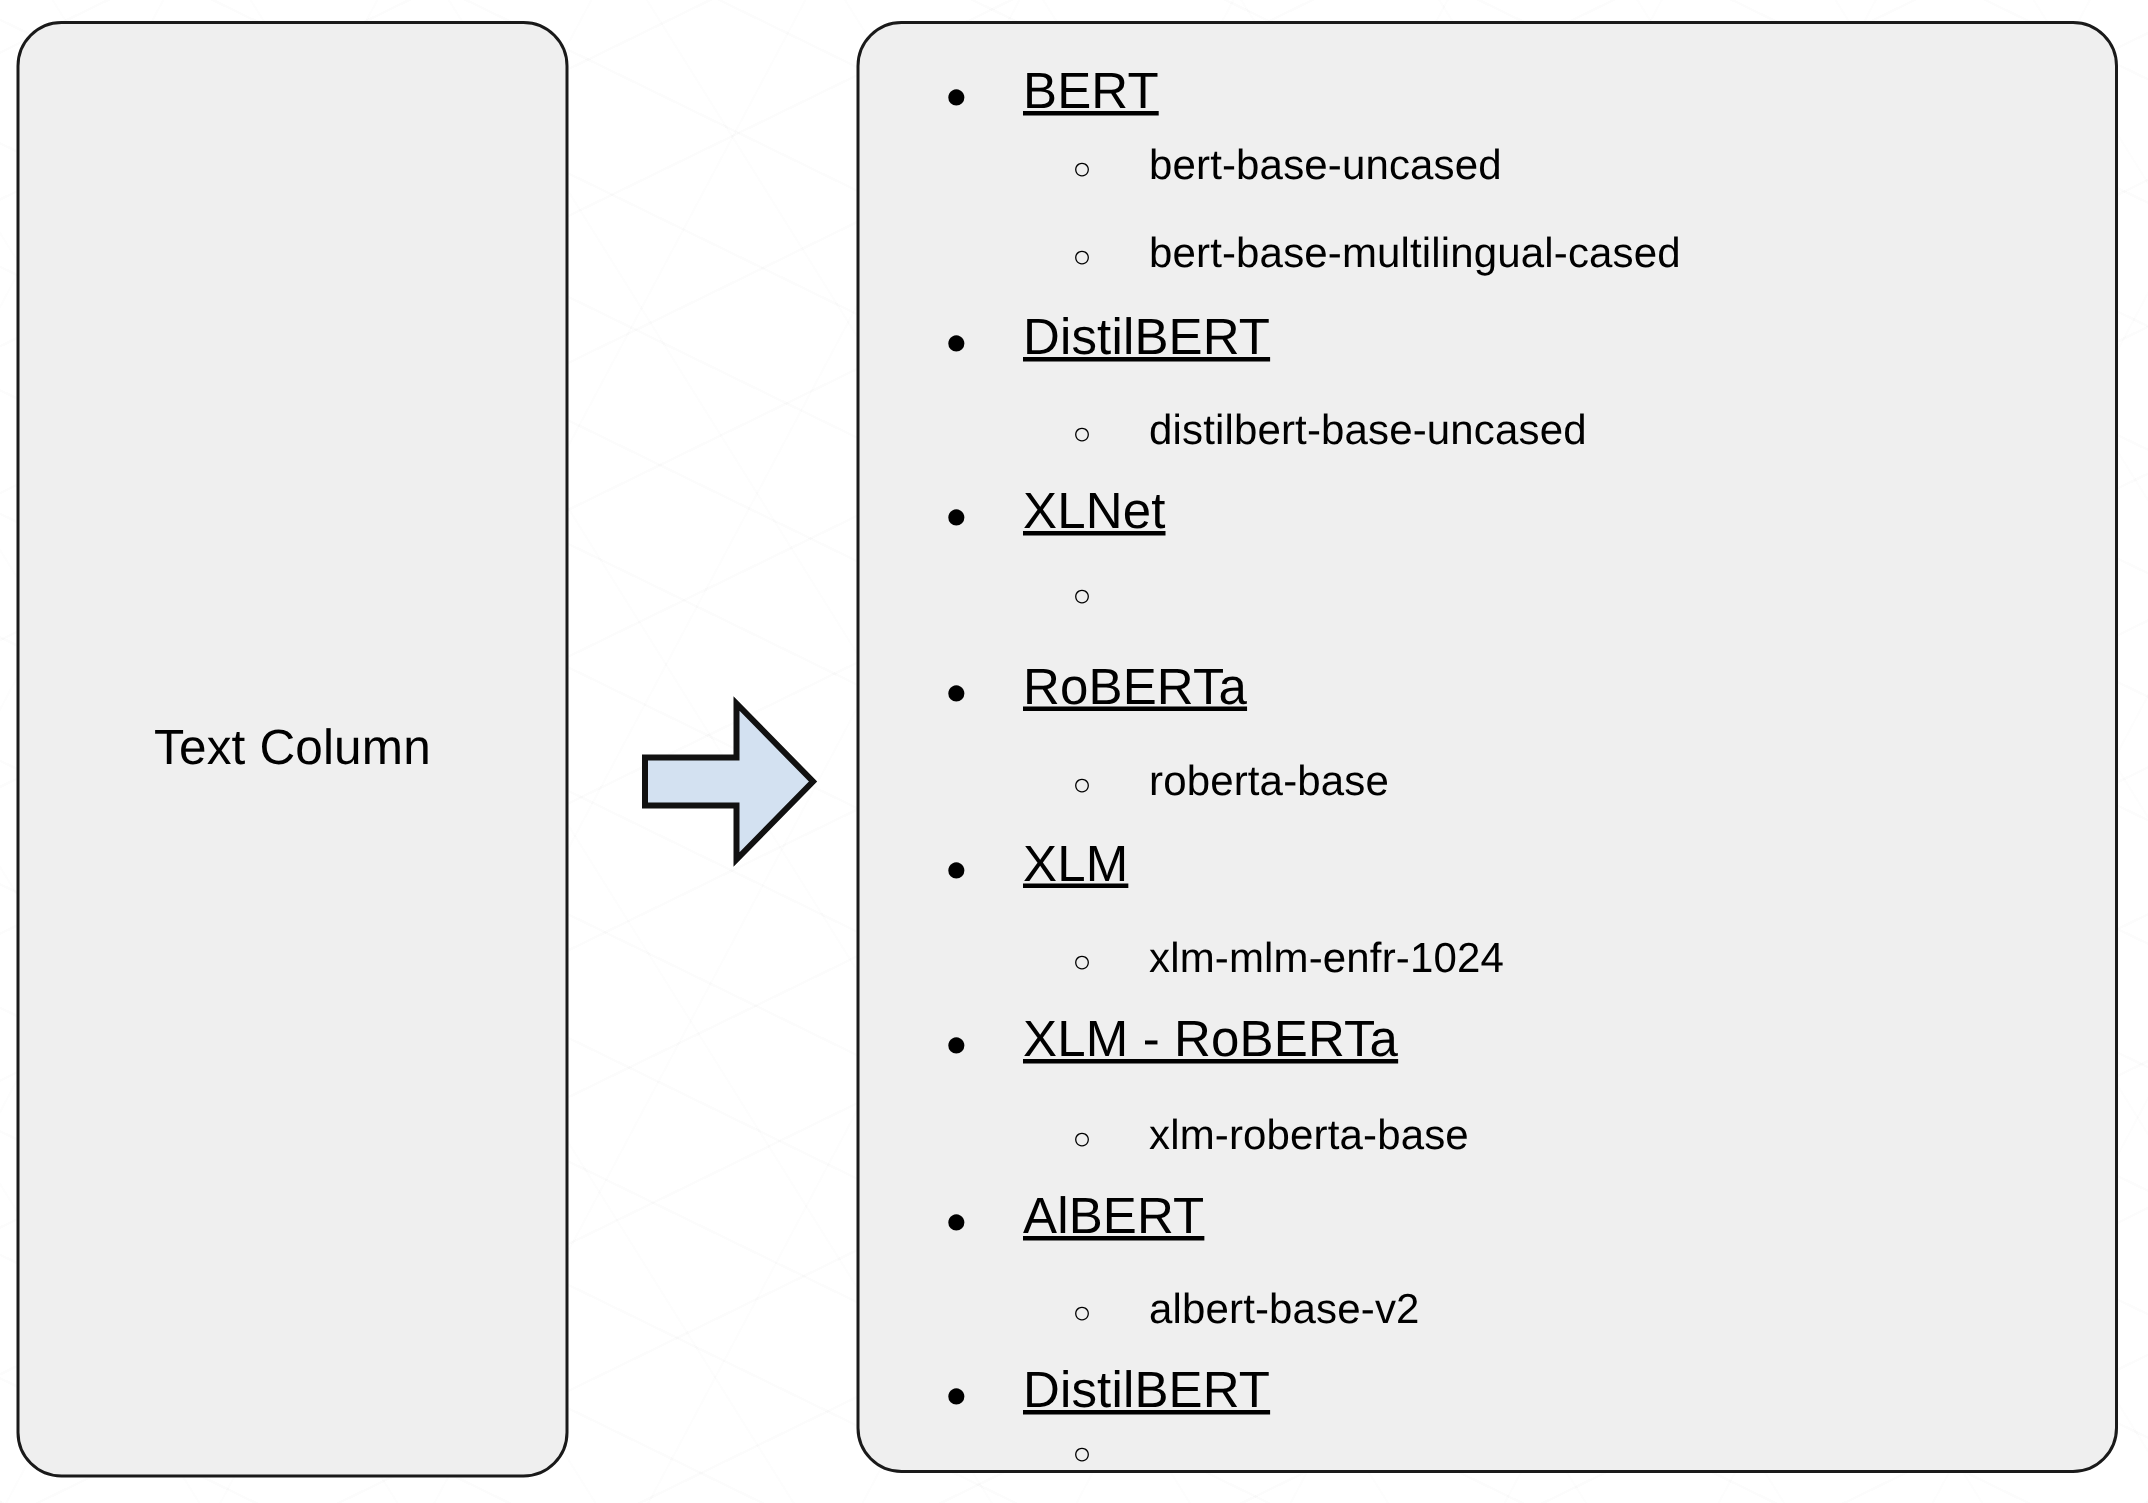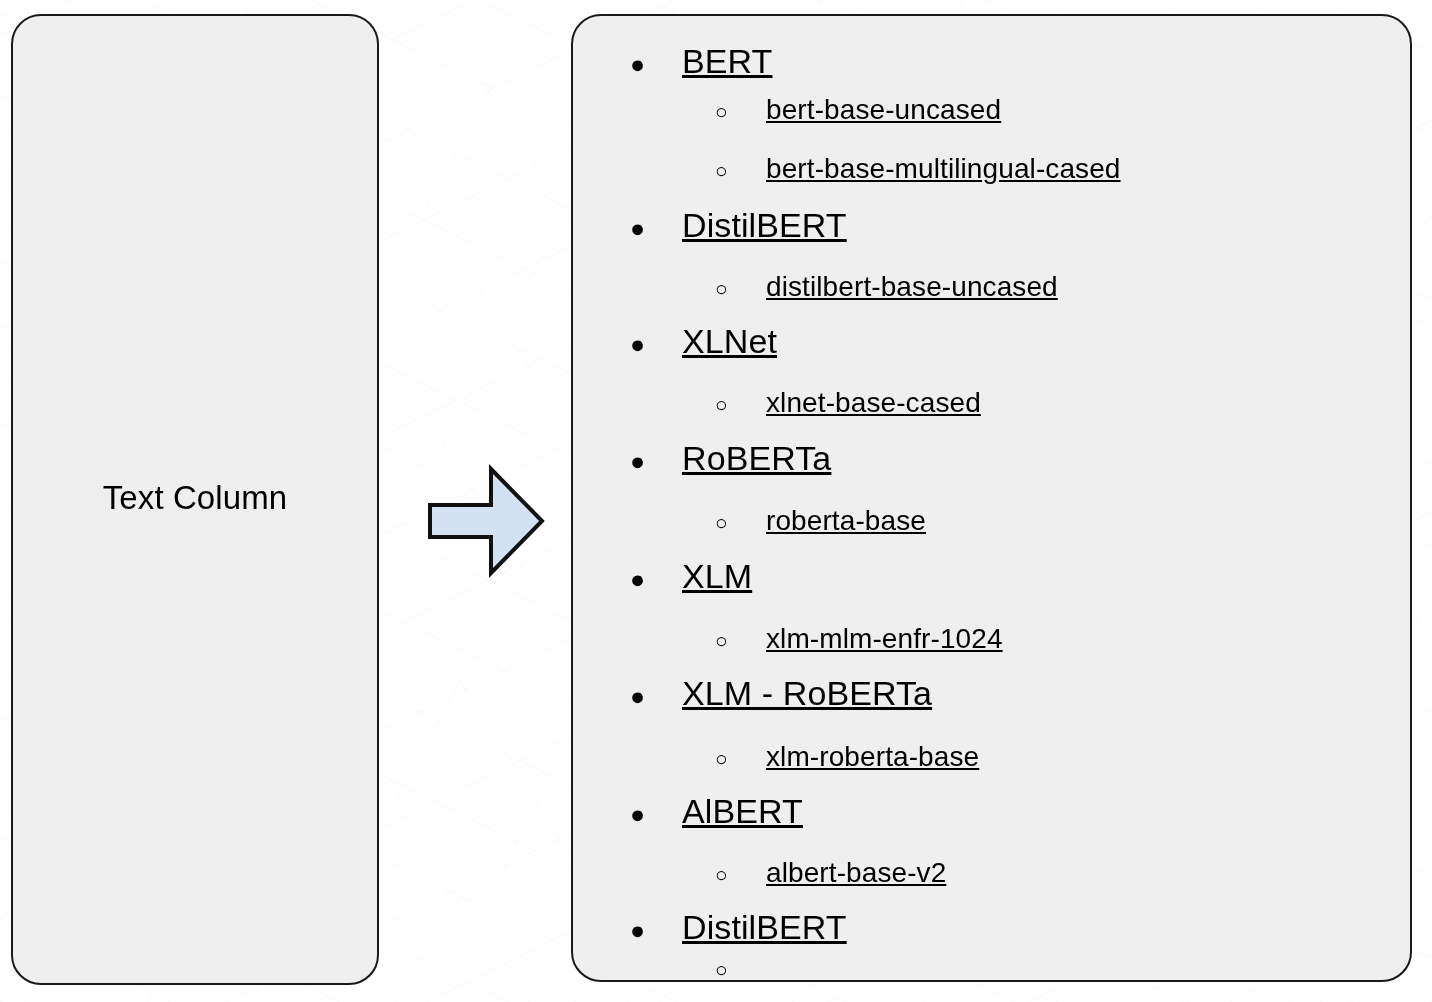--- a/index.html
+++ b/index.html
@@ -117,21 +117,20 @@
     font-size: 28px;
   }
   .lvl2 .bullet {
     width: 51px;
     padding-left: 142px;
     font-size: 21px;
     line-height: 1;
   }
   .lvl2 .row-label {
     letter-spacing: 0.1px;
-    text-decoration: underline;
   }
 </style>
 </head>
 <body>
 
 <div id="canvas">
 
   <div id="watermark"></div>
 
   <div class="panel" id="left-panel">
@@ -165,21 +164,20 @@
         <div class="list-row lvl2" style="top: 255px;">
           <span class="bullet">○</span>
           <span class="row-label">distilbert-base-uncased</span>
         </div>
         <div class="list-row lvl1" style="top: 306px;">
           <span class="bullet">●</span>
           <span class="row-label">XLNet</span>
         </div>
         <div class="list-row lvl2" style="top: 371px;">
           <span class="bullet">○</span>
-          <span class="row-label">xlnet-base-cased</span>
         </div>
         <div class="list-row lvl1" style="top: 423px;">
           <span class="bullet">●</span>
           <span class="row-label">RoBERTa</span>
         </div>
         <div class="list-row lvl2" style="top: 489px;">
           <span class="bullet">○</span>
           <span class="row-label">roberta-base</span>
         </div>
         <div class="list-row lvl1" style="top: 541px;">

